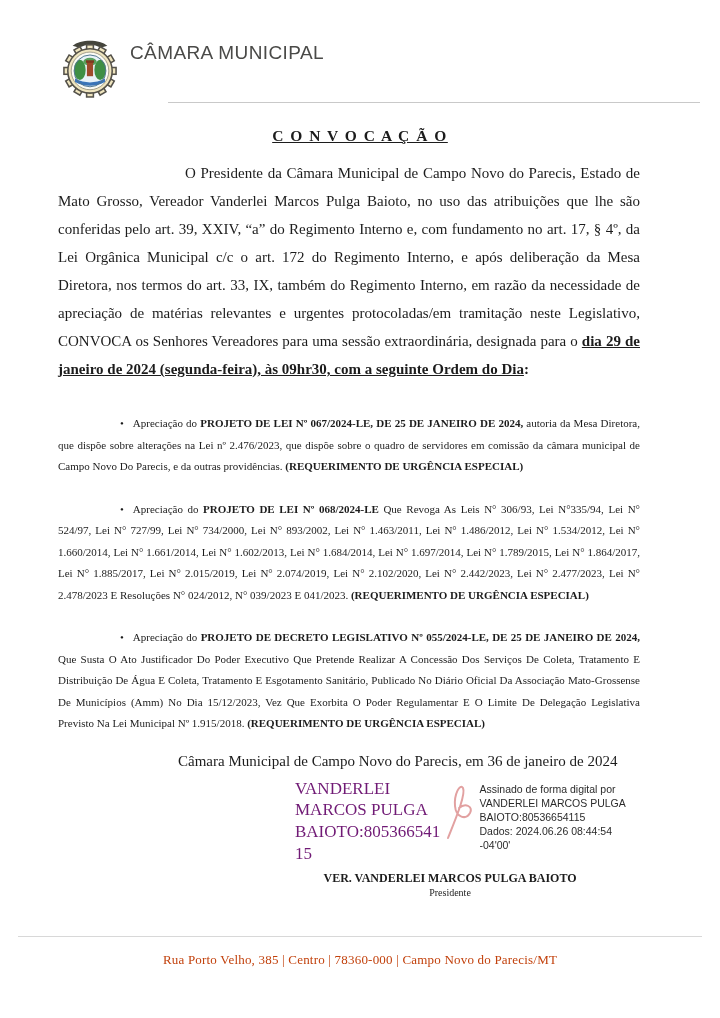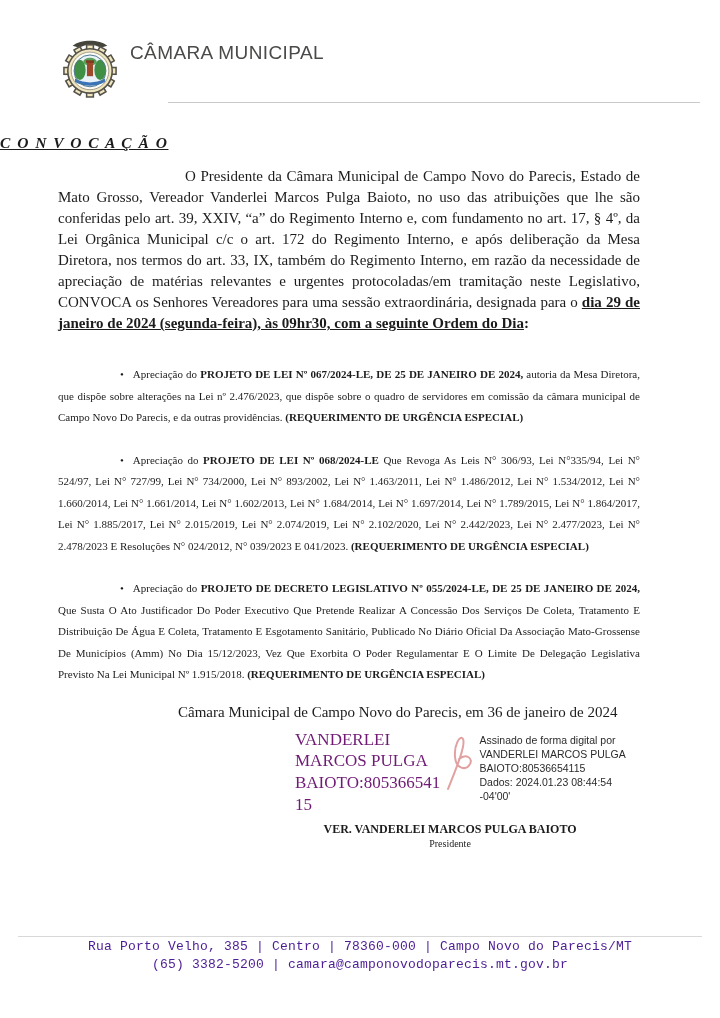--- a/index.html
+++ b/index.html
@@ -10,26 +10,26 @@
   .b{font-weight:700;}
   .u{text-decoration:underline;}
   
   .header{display:flex;align-items:flex-start;padding:36px 0 0 62px;}
   .logo{flex:0 0 auto;}
   .header-text{margin-left:12px;padding-top:6px;font-family:"Liberation Sans",sans-serif;}
   .org-line1{font-size:19px;color:#4a4a48;letter-spacing:0.4px;}
   .org-line2{font-size:27px;color:#3c3c3a;letter-spacing:0.3px;margin-top:1px;}
   .header-rule{margin:2px 20px 0 168px;border-top:1.5px solid #c9c9c9;height:0;}
   
-  .doc-title{margin-top:31px;text-align:left;font-style:italic;}
+  .doc-title{margin-top:24px;text-align:center;}
   .doc-title span{font-weight:700;font-size:15.5px;letter-spacing:1.5px;text-decoration:underline;}
   
   .content{margin:0 80px 0 58px;}
   .intro{
-    margin-top:14px;text-align:justify;font-size:15px;line-height:21px;text-indent:127px;
+    margin-top:14px;text-align:justify;font-size:15px;line-height:28px;text-indent:127px;
   }
   .agenda-item{
     margin:21px 0 0 0;text-align:justify;font-size:11px;line-height:21.5px;text-indent:62px;
   }
   .agenda-item.first{margin-top:30px;}
   .bullet{margin-right:9px;}
   .dateline{margin-top:18px;padding-left:120px;font-size:15px;}
   
   .sig-row{display:flex;align-items:flex-start;margin-left:237px;margin-top:8px;position:relative;}
   .stamp-name{
@@ -41,22 +41,22 @@
     width:195px;font-family:"Liberation Sans",sans-serif;font-size:10.5px;line-height:1.35;
     color:#2b2b2b;padding-top:4px;white-space:pre-line;
   }
   .signer-block{margin-left:222px;width:340px;text-align:center;margin-top:6px;}
   .signer-name{font-weight:700;font-size:12px;}
   .signer-role{font-size:10px;margin-top:1px;text-align:center;}
   
   .footer{position:absolute;left:0;right:0;top:936;top:936px;}
   .footer-rule{margin:0 18px;border-top:1px solid #d8d8d8;height:0;}
   .footer-text{
-    margin-top:1px;text-align:center;font-family:Liberation Mono, monospace;
-    font-size:13px;line-height:18px;color:#4c1d95;letter-spacing:0.2px;
+    margin-top:14px;text-align:center;font-family:Liberation Serif, serif;
+    font-size:13px;line-height:18px;color:#c2410c;letter-spacing:0.2px;
   }
 </style>
 </head>
 <body>
 
 <div class="header">
   <svg class="logo" width="56" height="64" viewBox="0 0 58 66" aria-hidden="true">
 
     <path d="M11 10 C19 3 39 3 47 10 L40 12 C33 8 25 8 18 12 Z" fill="#45453c"></path>
     <rect x="27.6" y="5" width="2.8" height="8" fill="#45453c"></rect>
@@ -110,29 +110,28 @@
   <div class="dateline">Câmara Municipal de Campo Novo do Parecis, em 36 de janeiro de 2024</div>
 
   <div class="sig-row">
     <div class="stamp-name">VANDERLEI MARCOS PULGA BAIOTO:80536654115</div>
     <svg class="flourish" width="34" height="62" viewBox="0 0 34 62" aria-hidden="true">
       <path d="M6 58 C14 38 24 14 21 8 C18 3 12 14 13 26 C14 38 24 40 28 33 C31 27 24 22 17 28" fill="none" stroke="#e2a1a1" stroke-width="2" stroke-linecap="round"></path>
     </svg>
     <div class="stamp-details">Assinado de forma digital por
 VANDERLEI MARCOS PULGA
 BAIOTO:80536654115
-Dados: 2024.01.23 08:44:54 -04'00'</div>
+Dados: 2024.06.26 08:44:54 -04'00'</div>
   </div>
 
   <div class="signer-block">
     <div class="signer-name">VER. VANDERLEI MARCOS PULGA BAIOTO</div>
     <div class="signer-role">Presidente</div>
   </div>
 
 </div>
 
 <div class="footer">
   <div class="footer-rule"></div>
   <div class="footer-text">
     <div>Rua Porto Velho, 385  |  Centro  |  78360-000  |  Campo Novo do Parecis/MT</div>
-    <div>(65) 3382-5200  | camara@camponovodoparecis.mt.gov.br</div>
   </div>
 </div>
 
 </body></html>

